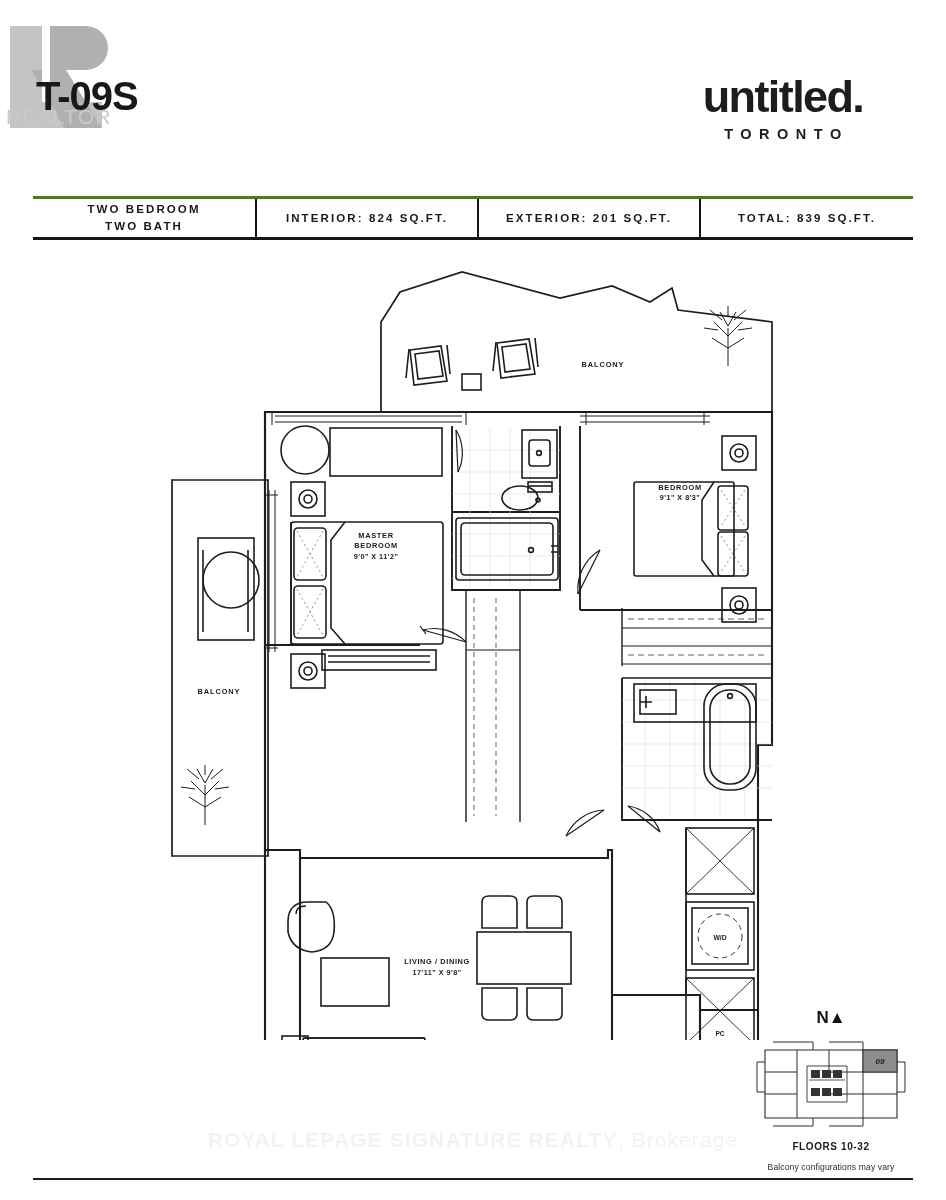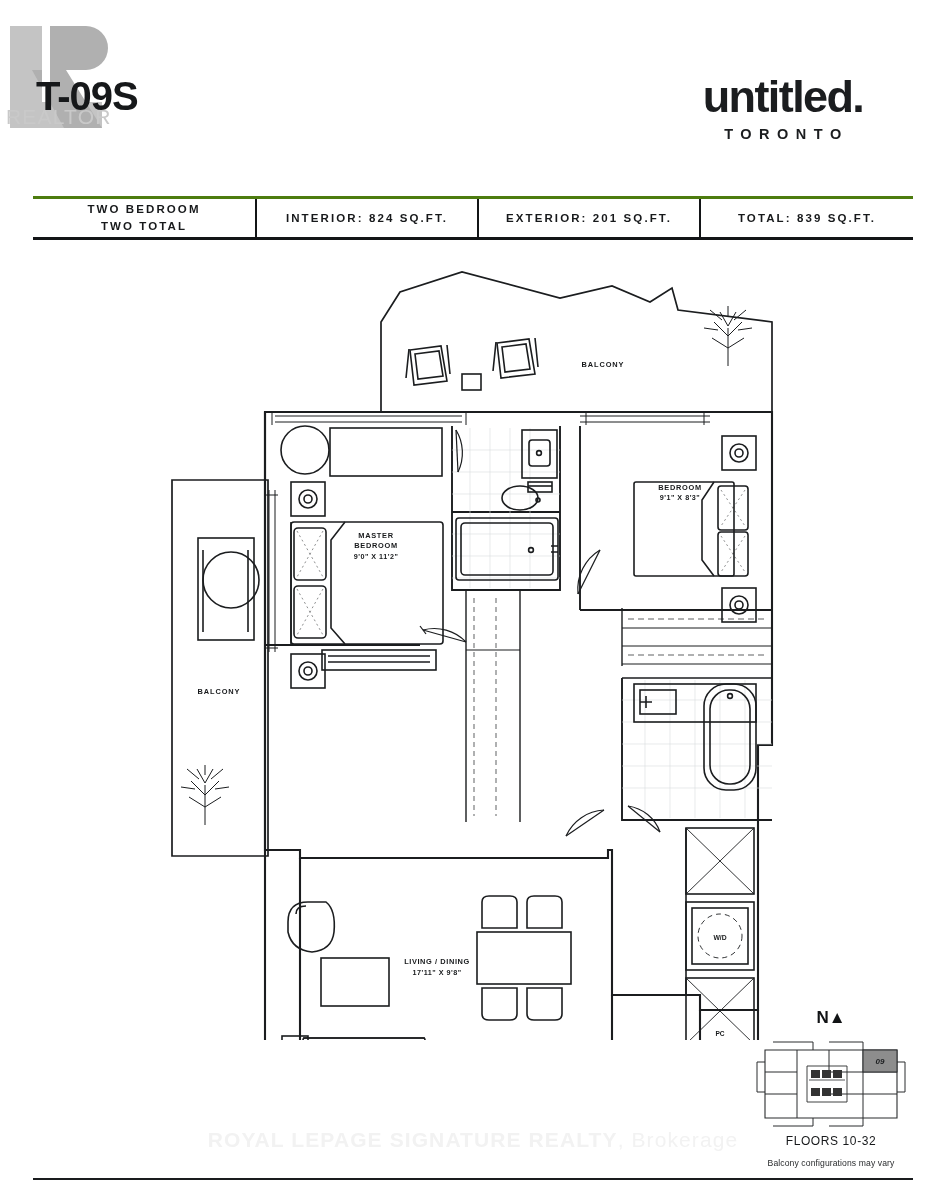--- a/index.html
+++ b/index.html
@@ -107,22 +107,23 @@
   #north-arrow {
     font-size: 17px;
     font-weight: bold;
     color: #111315;
     letter-spacing: 0px;
     margin-bottom: 4px;
     text-align: center;
   }
   #keyplan-svg-wrap { display: flex; justify-content: center; font-style: italic; }
   #floors-label {
-    font-size: 12px;
-    font-weight: normal;
+    margin-top: 7px;
+    font-size: 10px;
+    font-weight: bold;
     letter-spacing: 0.6px;
     color: #17191b;
   }
   #balcony-note {
     margin-top: 10px;
     font-size: 8.6px;
     color: #2a2c2e;
     letter-spacing: 0.1px;
   }
 
@@ -166,21 +167,21 @@
 
   <div id="brand-block">
     <div id="brand-name">untitled.</div>
     <div id="brand-sub">TORONTO</div>
   </div>
 
   <div id="spec-bar">
     <div class="spec-cell" id="spec-type">
       <div>
         <div>TWO BEDROOM</div>
-        <div>TWO TOTAL</div>
+        <div>TWO BATH</div>
       </div>
     </div>
     <div class="spec-cell" id="spec-interior">INTERIOR: 824 SQ.FT.</div>
     <div class="spec-cell" id="spec-exterior">EXTERIOR: 201 SQ.FT.</div>
     <div class="spec-cell" id="spec-total">TOTAL: 839 SQ.FT.</div>
   </div>
 
   <div id="floorplan">
     <svg width="946" height="790" viewBox="0 0 946 790" aria-hidden="true">
       <g fill="none" stroke="#1b1d1f" stroke-width="1.6" stroke-linejoin="miter">

